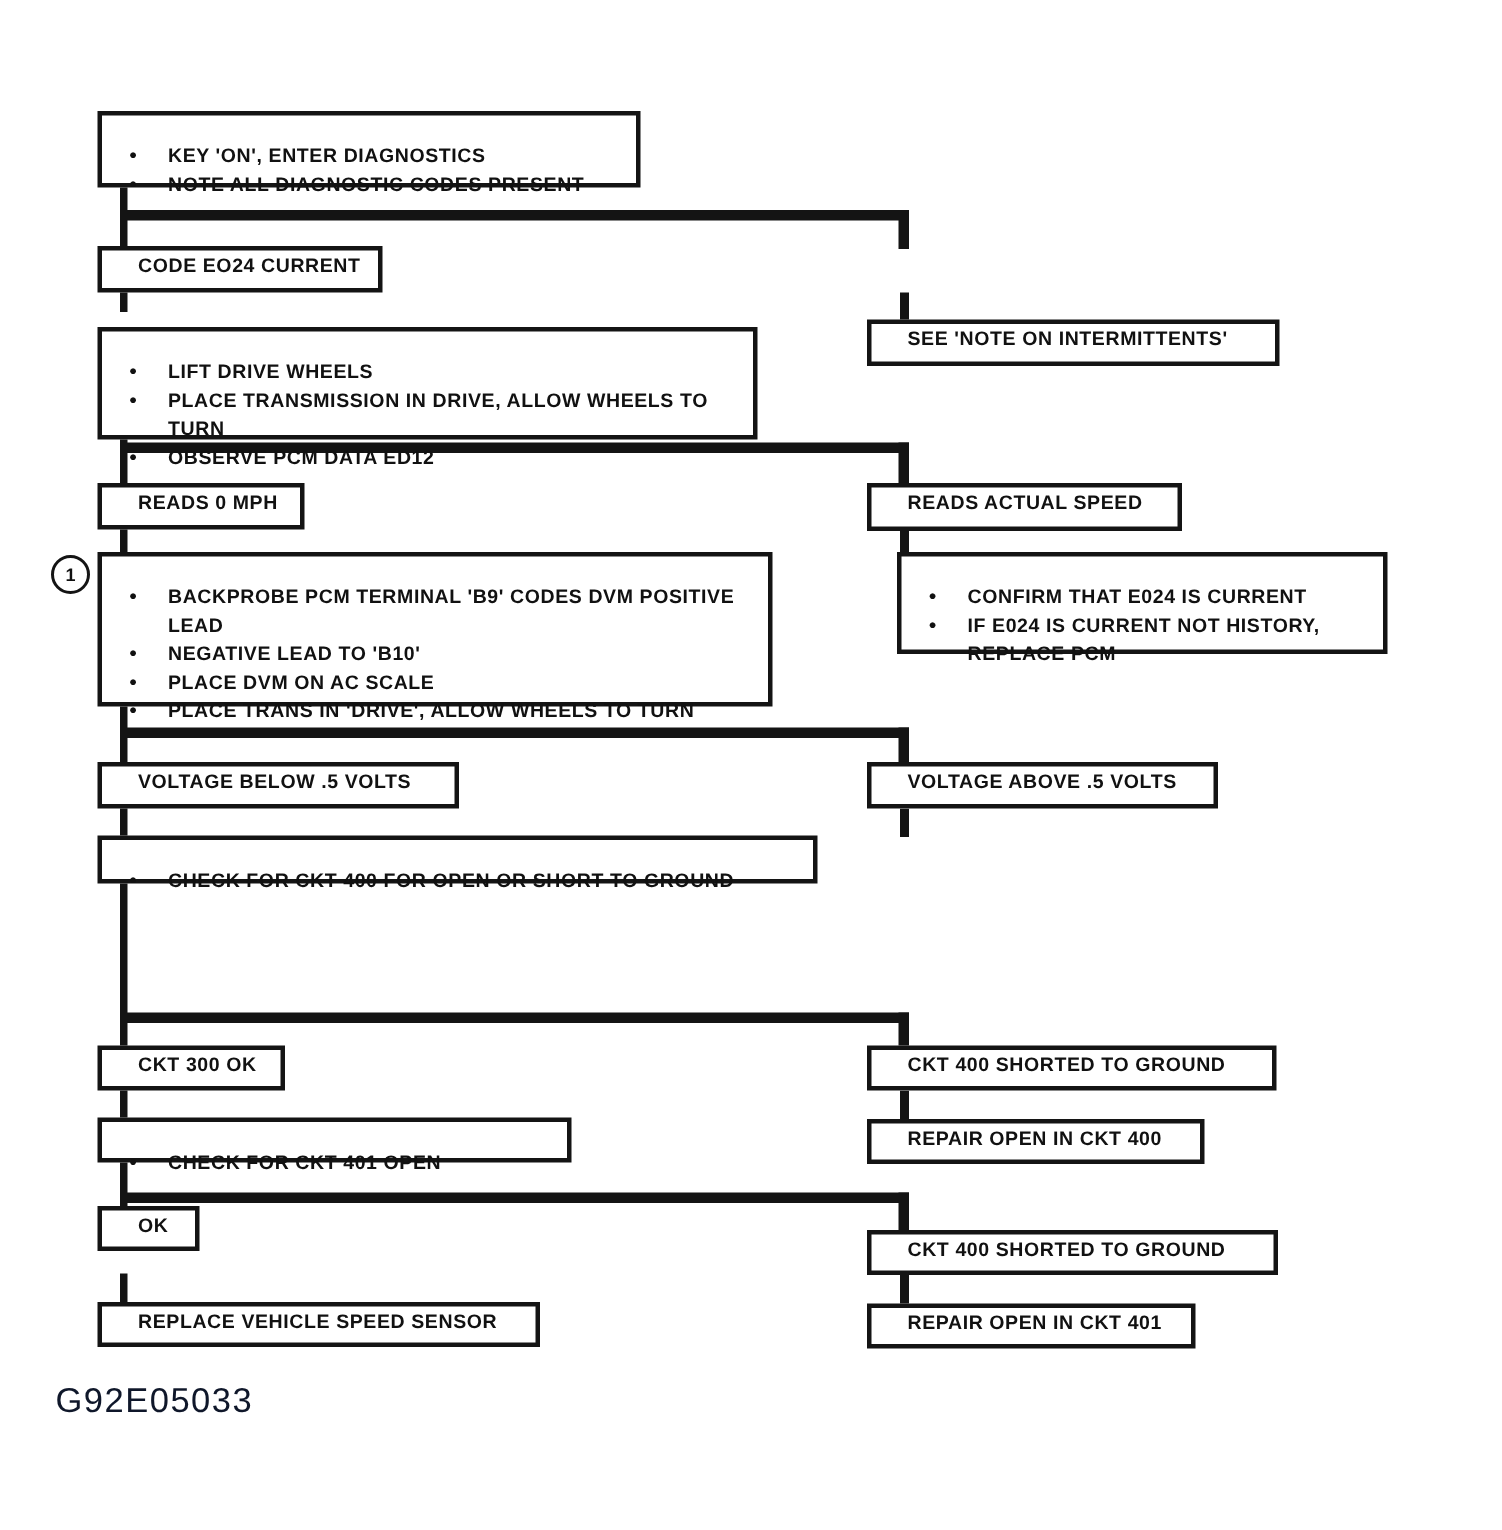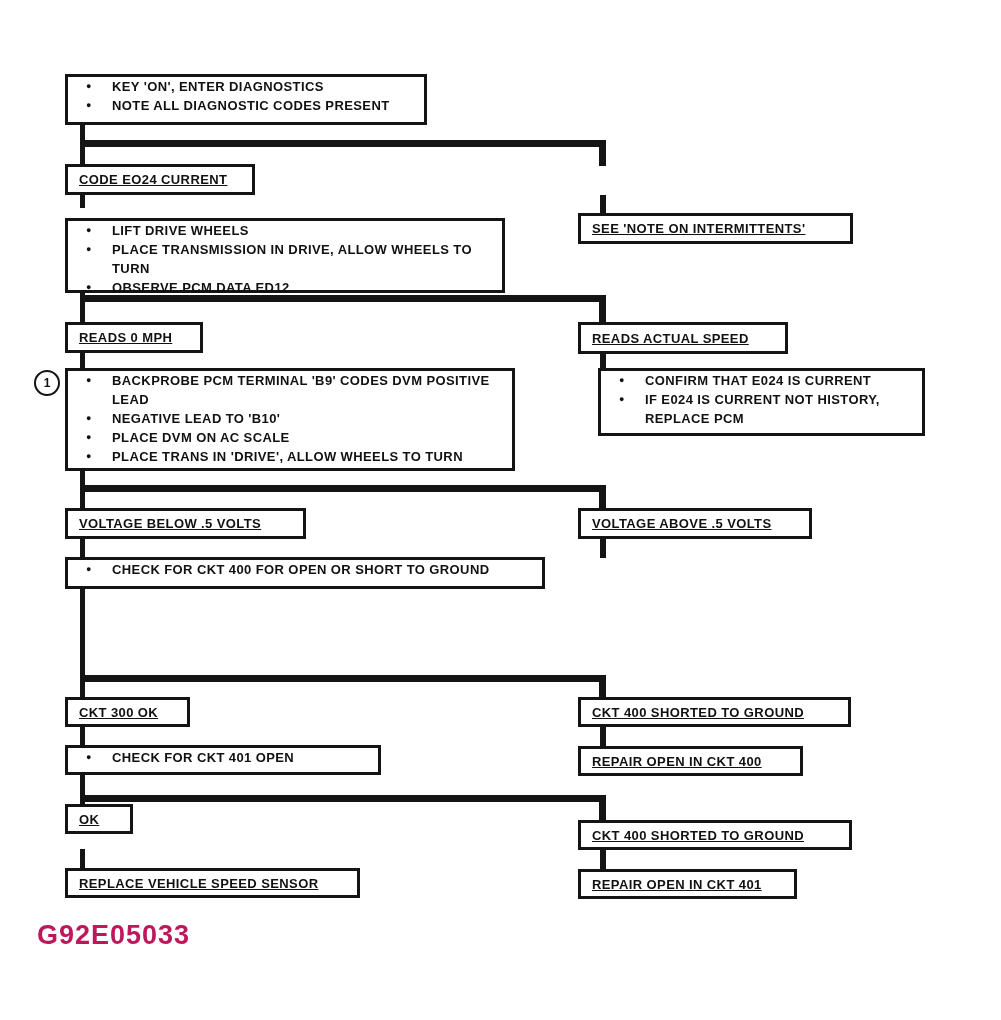--- a/index.html
+++ b/index.html
@@ -4,35 +4,35 @@
 <style>
   html,body{margin:0;padding:0;background:#ffffff;}
   .page{
     position:relative;width:1001px;height:1020px;background:#ffffff;
     font-family:"Liberation Sans",sans-serif;color:#111;overflow:hidden;
   }
   .box{
     position:absolute;box-sizing:border-box;border:3px solid #141414;background:#fff;
     font-size:13px;font-weight:bold;letter-spacing:.4px;line-height:19px;
   }
-  .label-box{display:flex;align-items:center;padding:0 10px 0 11px;white-space:nowrap;text-decoration:underline;}
-  .bullet-box{padding:0 8px 4px 8px;}
+  .label-box{display:flex;align-items:flex-start;padding:0 10px 0 24px;white-space:nowrap;}
+  .bullet-box{padding:17px 8px 4px 8px;}
   .bullet-box ul{list-style:none;margin:0;padding:0 0 0 8px;}
   .bullet-box li{position:relative;padding-left:28px;}
   .bullet-box li::before{
     content:"●";position:absolute;left:2px;top:0;font-size:9px;line-height:19px;
   }
   .conn{position:absolute;background:#141414;}
   .ref-circle{
     position:absolute;box-sizing:border-box;width:26px;height:26px;border:2px solid #141414;
     border-radius:50%;display:flex;align-items:center;justify-content:center;
     font-size:12px;font-weight:bold;background:#fff;
   }
   .caption{
-    position:absolute;font-size:27px;font-weight:bold;letter-spacing:1px;color:#be185d;
+    position:absolute;font-size:23px;font-weight:normal;letter-spacing:1px;color:#0f172a;
   }
 </style>
 </head>
 <body>
 
 <div class="page">
 
   <div class="conn" style="left:80px;top:123px;width:5px;height:43px"></div>
   <div class="conn" style="left:80px;top:140px;width:526px;height:7px"></div>
   <div class="conn" style="left:599px;top:140px;width:7px;height:26px"></div>

